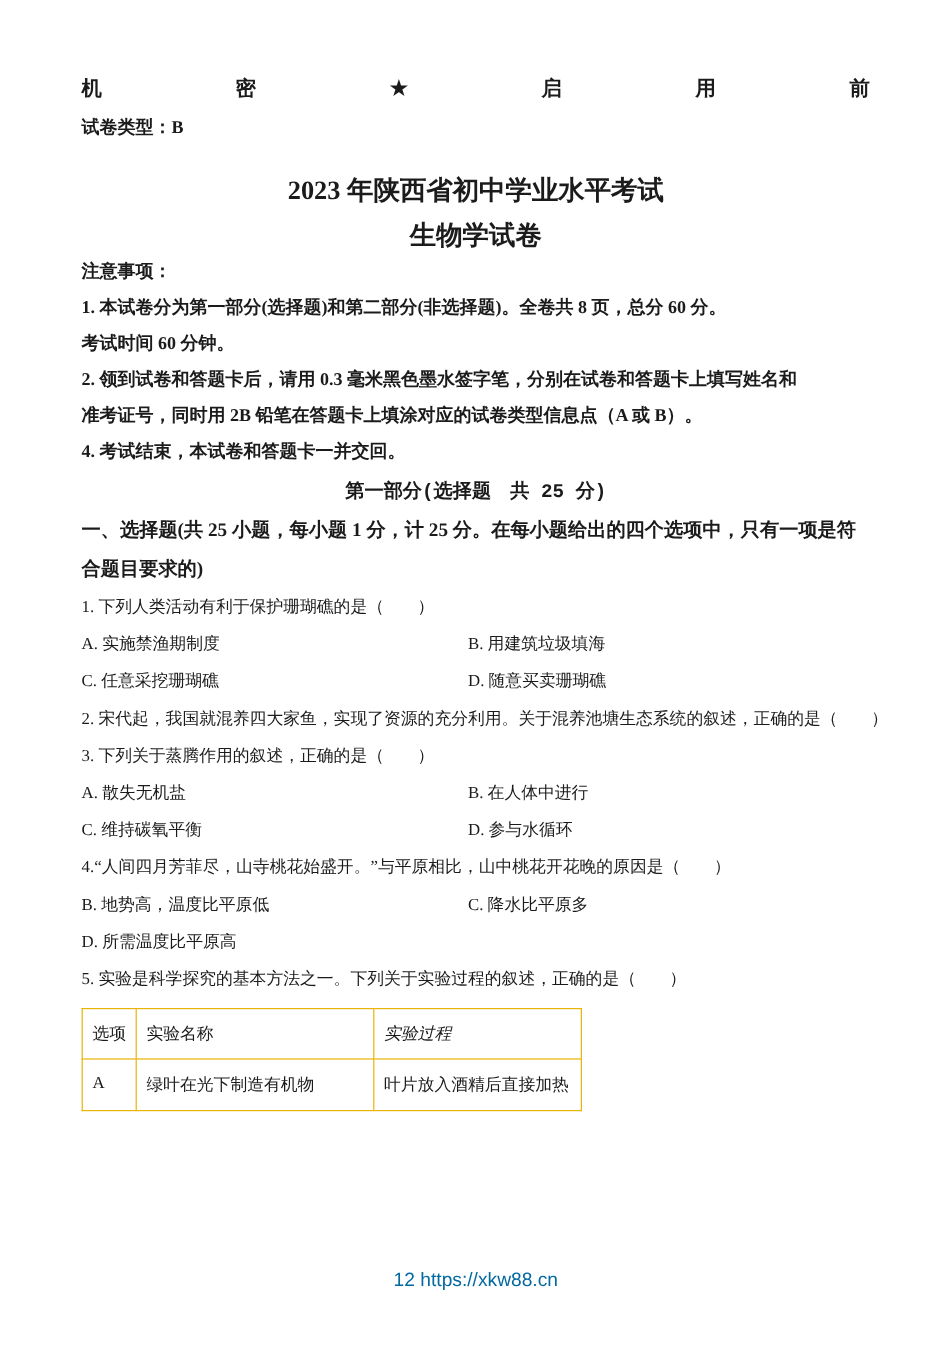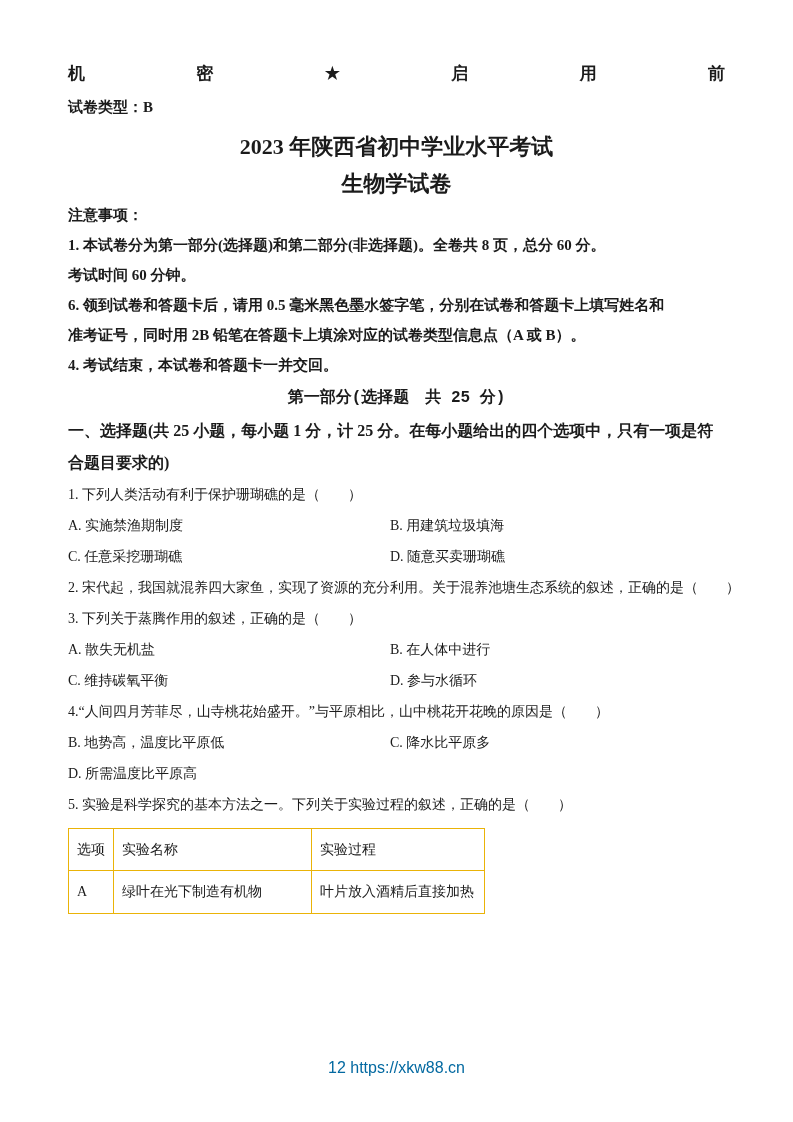--- a/index.html
+++ b/index.html
@@ -25,21 +25,21 @@
     font-weight: bold;
     font-size: 15px;
     line-height: 30px;
     margin-top: 6px;
   }
   .title {
     text-align: center;
     font-weight: bold;
     font-size: 22px;
     line-height: 30px;
-    margin-top: 10px;
+    margin-top: 22px;
   }
   .subtitle {
     text-align: center;
     font-weight: bold;
     font-size: 22px;
     line-height: 32px;
     margin-top: 6px;
   }
   .notice { margin-top: 0; }
   .notice .nline {
@@ -86,21 +86,21 @@
     font-weight: normal;
     text-align: left;
     vertical-align: middle;
     padding: 0 8px;
     box-sizing: border-box;
   }
   table.exp-table th { height: 42px; }
   table.exp-table td { height: 43px; }
   .col-opt  { width: 45px; }
   .col-name { width: 198px; }
-  .col-proc { width: 173px; }
+  .col-proc { width: 173px; font-style: italic; }
 
   .footer {
     position: absolute;
     left: 0;
     bottom: 44px;
     width: 100%;
     text-align: center;
     color: #0369a1;
     font-family: Liberation Sans, sans-serif;
     font-size: 16px;
@@ -123,21 +123,21 @@
 
   <div class="paper-type">试卷类型：B</div>
 
   <div class="title">2023 年陕西省初中学业水平考试</div>
   <div class="subtitle">生物学试卷</div>
 
   <div class="notice">
     <div class="nline">注意事项：</div>
     <div class="nline">1. 本试卷分为第一部分(选择题)和第二部分(非选择题)。全卷共 8 页，总分 60 分。</div>
     <div class="nline">考试时间 60 分钟。</div>
-    <div class="nline">6. 领到试卷和答题卡后，请用 0.5 毫米黑色墨水签字笔，分别在试卷和答题卡上填写姓名和</div>
+    <div class="nline">2. 领到试卷和答题卡后，请用 0.3 毫米黑色墨水签字笔，分别在试卷和答题卡上填写姓名和</div>
     <div class="nline">准考证号，同时用 2B 铅笔在答题卡上填涂对应的试卷类型信息点（A 或 B）。</div>
     <div class="nline">4. 考试结束，本试卷和答题卡一并交回。</div>
   </div>
 
   <div class="part-heading">第一部分(选择题　共 25 分)</div>
 
   <div class="section-heading">
     <div class="sline">一、选择题(共 25 小题，每小题 1 分，计 25 分。在每小题给出的四个选项中，只有一项是符</div>
     <div class="sline">合题目要求的)</div>
   </div>

